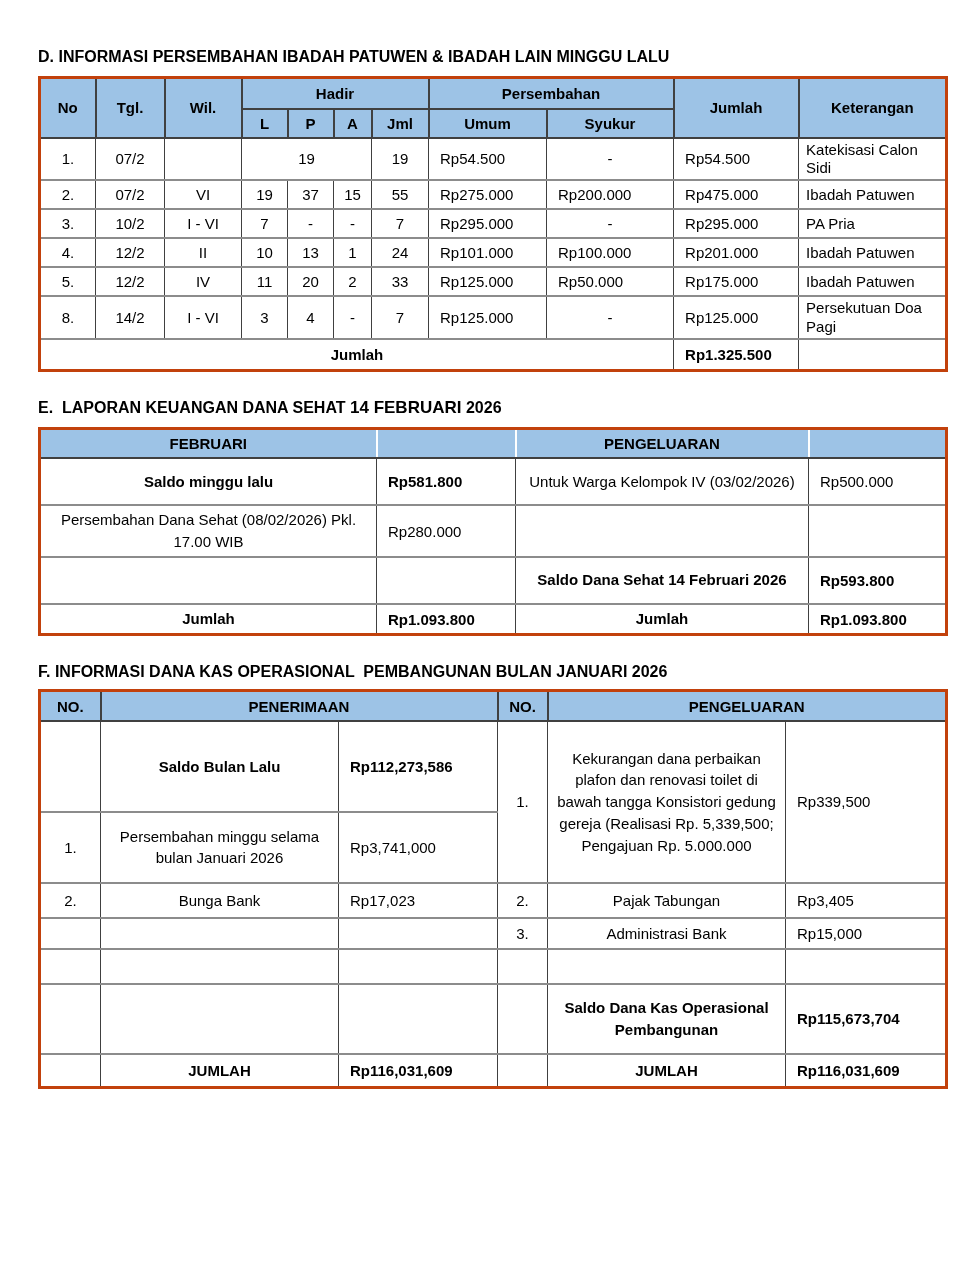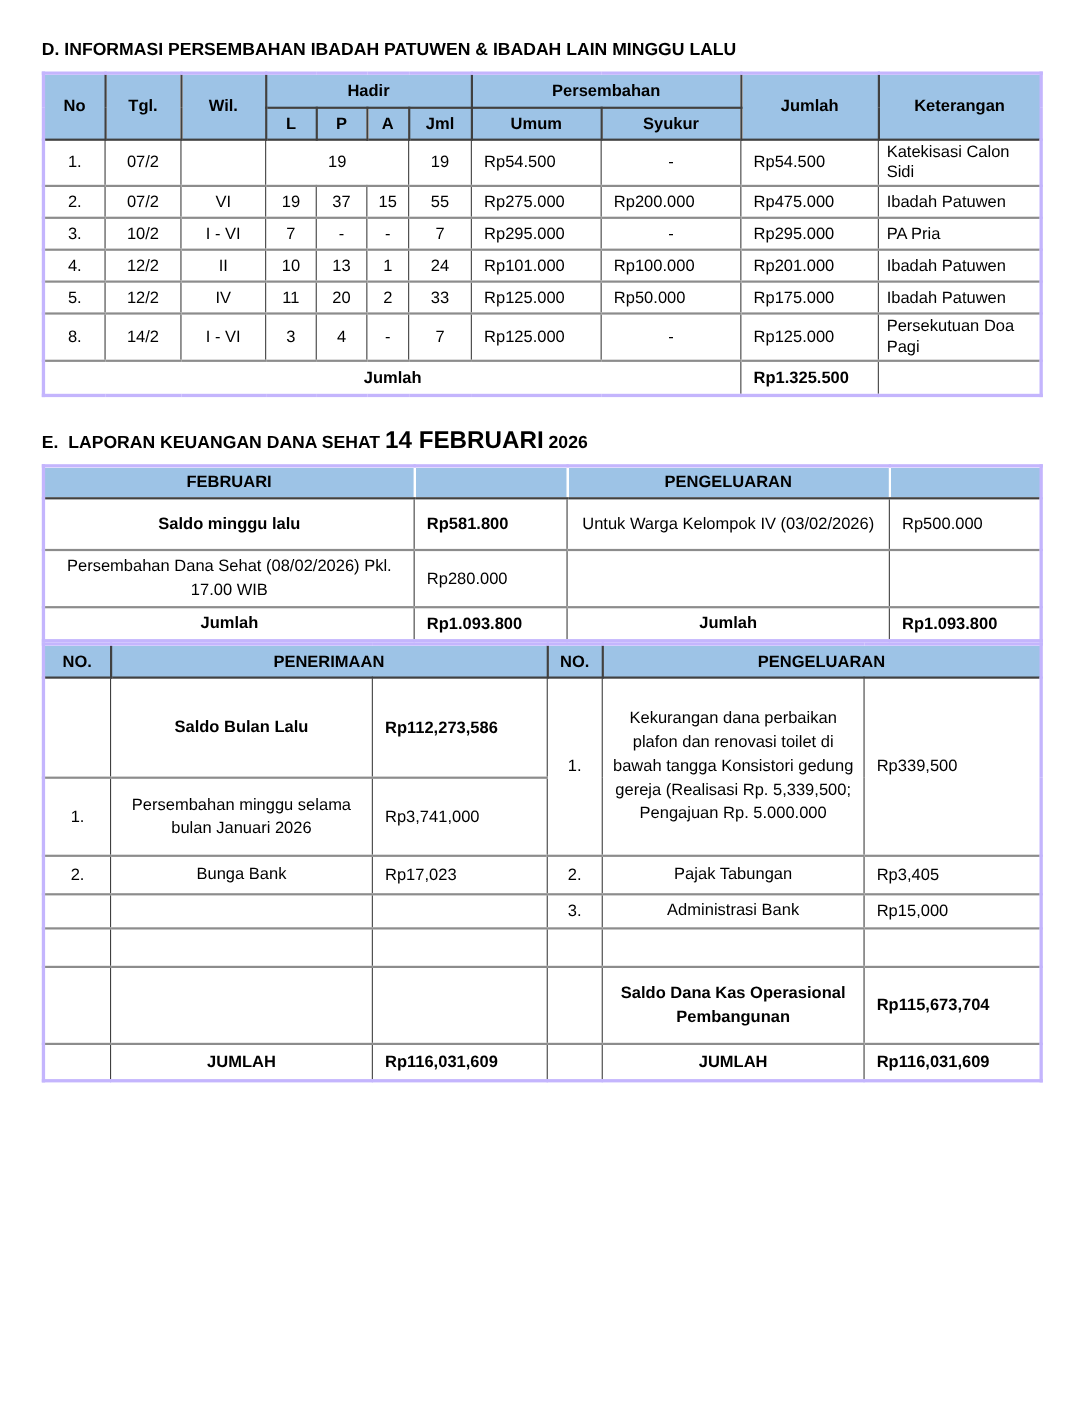--- a/index.html
+++ b/index.html
@@ -1,30 +1,30 @@
 <!DOCTYPE html>
 <html><head>
 <meta charset="utf-8">
 <style>
   html,body{margin:0;padding:0;}
   body{
     width:975px;height:1275px;background:#ffffff;color:#000;
     font-family:"Liberation Sans","DejaVu Sans",sans-serif;
     -webkit-font-smoothing:antialiased;
   }
-  .page{padding:36px 30px 0 38px;box-sizing:border-box;}
+  .page{padding:47px 30px 0 38px;box-sizing:border-box;}
   .sec-title{
     font-size:16px;font-weight:bold;margin:0 0 10px 0;
     white-space:pre-wrap;line-height:1.2;
   }
-  .sec-title .big{font-size:22px;}
+  .sec-title .big{font-size:17px;}
   .mt{margin-top:26px;margin-bottom:8px;}
   table{
     border-collapse:collapse;table-layout:fixed;width:907px;
-    border:3px solid #c4b5fd;
+    border:3px solid #c2410c;
   }
   td,th{
     border-left:1px solid #404040;border-right:1px solid #404040;
     border-top:2px solid #8c8c8c;border-bottom:2px solid #8c8c8c;
     padding:0;font-size:15px;vertical-align:middle;color:#000;
     overflow:hidden;word-wrap:break-word;
   }
   th{
     background:#9dc3e6;font-weight:bold;text-align:center;
     border-left:2px solid #404040;border-right:2px solid #404040;
@@ -309,39 +309,56 @@
             </div>
           </td>
         <td class="desc"></td>
         <td class="money">
             <div class="inner">
               <span class="rp"></span>
               <span class="val"></span>
             </div>
           </td>
       </tr>
+      <tr class="er4">
+        <td class="desc"></td>
+        <td class="money">
+            <div class="inner">
+              <span class="rp"></span>
+              <span class="val"></span>
+            </div>
+          </td>
+        <td class="desc b">Saldo Dana Sehat 14 Februari 2026</td>
+        <td class="money b">
+            <div class="inner">
+              <span class="rp">Rp</span>
+              <span class="val">593.800</span>
+            </div>
+          </td>
+      </tr>
       <tr class="er5">
         <td class="desc b">Jumlah</td>
         <td class="money b">
             <div class="inner">
               <span class="rp">Rp</span>
               <span class="val">1.093.800</span>
             </div>
           </td>
         <td class="desc b">Jumlah</td>
         <td class="money b">
             <div class="inner">
               <span class="rp">Rp</span>
               <span class="val">1.093.800</span>
             </div>
           </td>
       </tr>
     </tbody>
   </table>
 
+  <h2 class="sec-title mt">F. INFORMASI DANA KAS OPERASIONAL  PEMBANGUNAN BULAN JANUARI 2026</h2>
 
   <table class="tbl-f">
     <colgroup>
       <col style="width:61px">
         <col style="width:238px">
         <col style="width:159px">
       <col style="width:50px">
         <col style="width:238px">
         <col style="width:161px">
     </colgroup>

